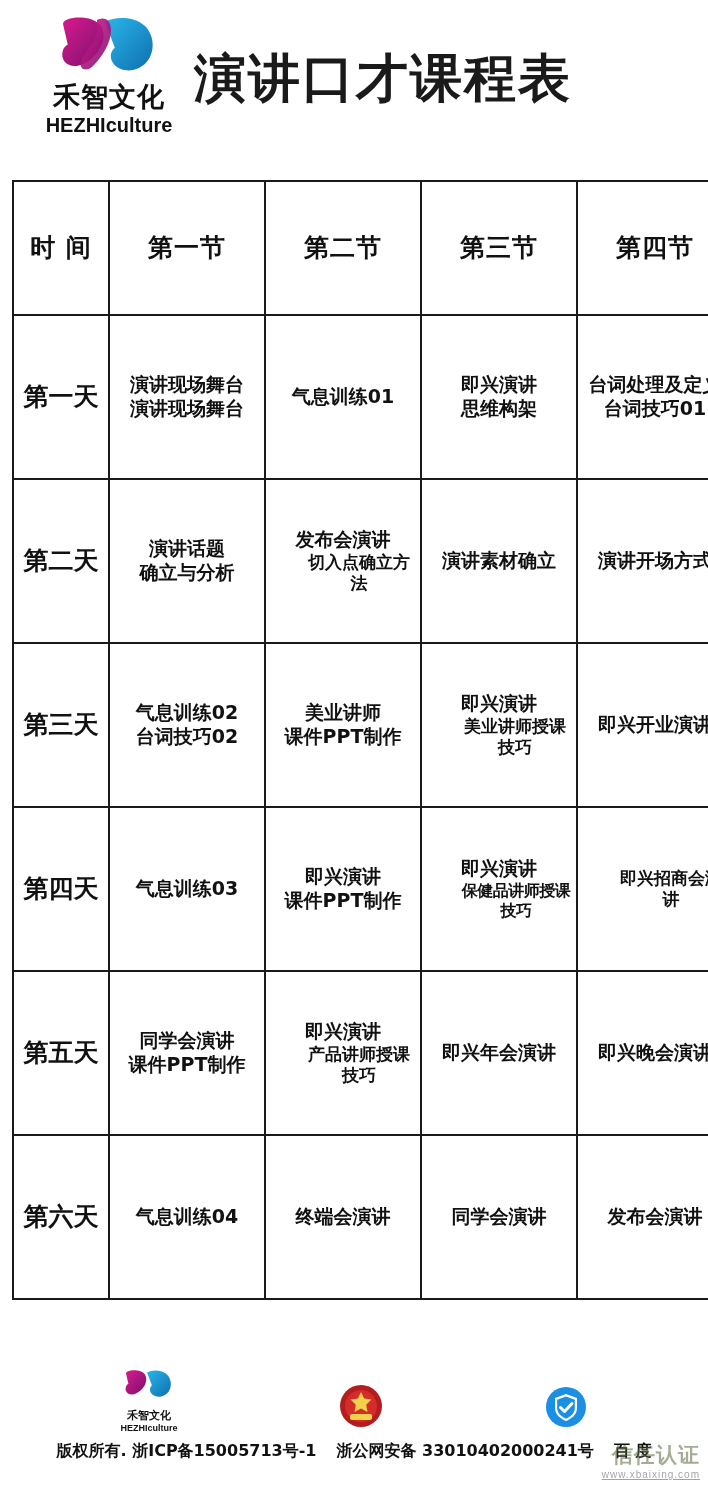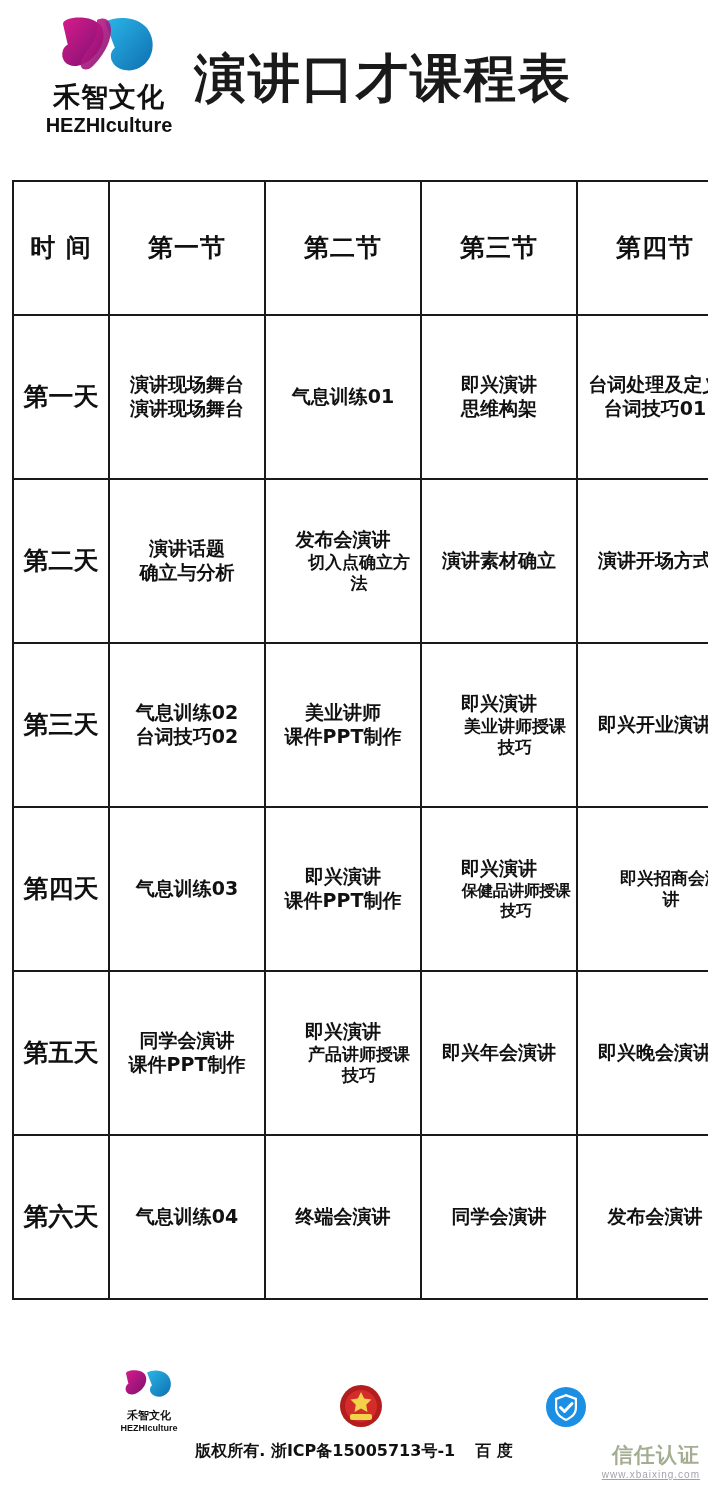--- a/index.html
+++ b/index.html
@@ -362,20 +362,21 @@
           <path d="M22 9 L33 13 V23 C33 30 27 34 22 36 C17 34 11 30 11 23 V13 Z" fill="#ffffff"></path>
           <path d="M22 11.5 L30.8 14.7 V23 C30.8 28.6 26 32 22 33.7 C18 32 13.2 28.6 13.2 23 V14.7 Z" fill="#1a8fe3"></path>
           <path d="M16.5 22.5 l4 4 7.5 -8" stroke="#ffffff" stroke-width="3" fill="none" stroke-linecap="round" stroke-linejoin="round"></path>
         </svg>
       </span>
     </div>
   </div>
 
   <div class="footer-text">
     <span>版权所有. 浙ICP备15005713号-1</span>
+    <span>浙公网安备 33010402000241号</span>
     <span>百 度</span>
   </div>
 
   <div class="watermark">
     <div class="wm-cn">信任认证</div>
     <div class="wm-en">www.xbaixing.com</div>
   </div>
 </div>
 
 </body></html>

